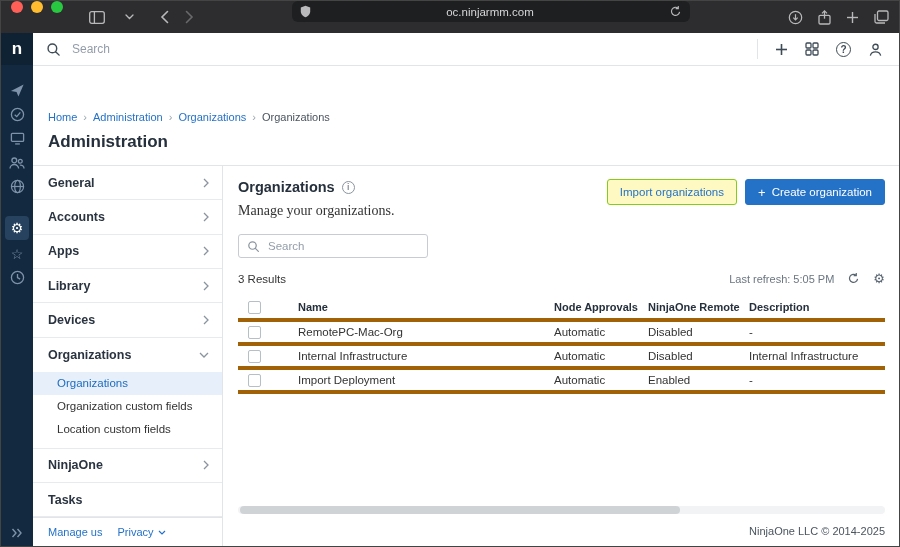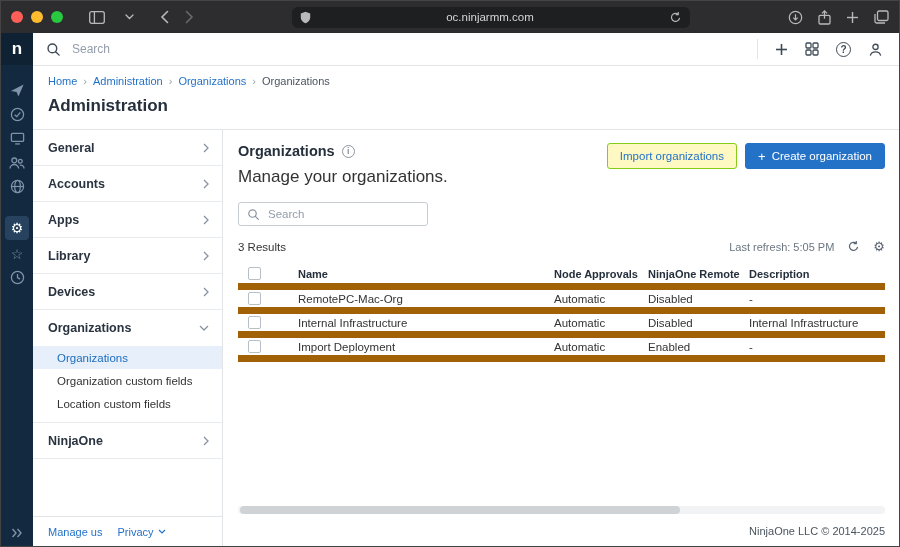--- a/index.html
+++ b/index.html
@@ -1,20 +1,20 @@
 <!DOCTYPE html>
 <html style="--accent: #2472c8; --rail-bg: #13293f; --active-item-bg: #e7f0fa;"><head>
 <meta charset="utf-8">
 <style>
   * { box-sizing: border-box; }
   body { margin:0; font-family:"Liberation Sans", sans-serif; background:#555; }
   .screen { width:900px; height:547px; background:#fff; display:flex; flex-direction:column; overflow:hidden; border:1px solid #444; }
 
   
-  .chrome { flex:0 0 32px; background:#2d2d2f; display:flex; align-items:center; padding:0 10px; gap:20px; }
+  .chrome { flex:0 0 32px; background:#2d2d2f; display:flex; padding:0 10px; gap:20px; }
   .lights { display:flex; gap:8px; margin-right:6px; }
   .light { width:12px; height:12px; border-radius:50%; }
   .light.red{background:#ff5f57}.light.yellow{background:#febc2e}.light.green{background:#28c840}
   .chrome-icon { color:#b9b9bb; display:flex; align-items:center; justify-content:center; }
   .chrome-icon.dim { color:#69696c; }
   .nav-arrows { display:flex; gap:16px; margin-left:6px; }
   .flex-sp { flex:1; }
   .url-pill { width:398px; height:21px; background:#1e1f21; border-radius:6px; display:flex; align-items:center; padding:0 8px; color:#c6c6c8; font-size:11.5px; }
   .url-text { flex:1; text-align:center; color:#d6d6d8; }
   .chrome-right { display:flex; gap:15px; align-items:center; }
@@ -31,21 +31,21 @@
   .app-col { flex:1; display:flex; flex-direction:column; min-width:0; }
   .app-bar { flex:0 0 33px; border-bottom:1px solid #e2e5e8; display:flex; align-items:center; padding:0 16px 0 13px; gap:9px; }
   .app-search { display:flex; align-items:center; gap:9px; color:#3e4a56; }
   .app-search input { border:none; outline:none; font-size:12px; width:280px; color:#333; font-family:inherit; }
   .app-search input::placeholder { color:#939daa; }
   .app-bar-right { margin-left:auto; display:flex; align-items:center; gap:17px; color:#3e4a56; }
   .vdiv { width:1px; height:20px; background:#e2e5e8; }
   .help-badge { width:15px; height:15px; border:1.4px solid #3e4a56; border-radius:50%; font-size:10px; font-weight:bold; display:flex; align-items:center; justify-content:center; }
 
   .crumb-area { padding:9px 16px 0 15px; border-bottom:1px solid #e2e5e8; }
-  .breadcrumb { font-size:11px; display:flex; gap:6px; align-items:center; }
+  .breadcrumb { font-size:11px; display:flex; gap:6px; align-items:center;margin-top:36px; }
   .crumb-link { color:var(--accent,#2472c8); cursor:pointer; }
   .crumb-sep { color:#9aa4af; }
   .crumb-current { color:#4a5560; }
   .page-title { font-size:17px; font-weight:bold; color:#25303c; margin:9px 0 13px; }
 
   .content-row { flex:1; display:flex; min-height:0; }
 
   
   .subnav { flex:0 0 190px; border-right:1px solid #e2e5e8; display:flex; flex-direction:column; }
   .nav-item { height:36px; display:flex; align-items:center; justify-content:space-between; padding:0 13px 0 15px; border-bottom:1px solid #e8ebee; font-size:12.5px; font-weight:bold; color:#2a3440; cursor:pointer; }
@@ -55,37 +55,37 @@
   .nav-child { height:23px; display:flex; align-items:center; padding-left:24px; font-size:11.5px; color:#333; cursor:pointer; }
   .nav-child.active { background:var(--active-item-bg,#e7f0fa); color:#1d6cbf; }
   .subnav-footer { margin-top:auto; border-top:1px solid #e2e5e8; height:30px; display:flex; align-items:center; gap:15px; padding-left:15px; font-size:11px; color:var(--accent,#2472c8); }
   .subnav-footer .flink { display:flex; align-items:center; gap:4px; cursor:pointer; }
 
   
   .main { flex:1; display:flex; flex-direction:column; min-width:0; padding:13px 14px 0 15px; }
   .main-header { display:flex; align-items:flex-start; }
   .main-title { font-size:14.5px; font-weight:bold; color:#25303c; display:flex; align-items:center; gap:7px; }
   .info-icon { width:13px; height:13px; border:1px solid #8a94a0; border-radius:50%; color:#8a94a0; font-size:9px; font-weight:bold; display:flex; align-items:center; justify-content:center; font-style:normal; }
-  .main-sub { font-size:17px; color:#333; margin-top:8px; }
+  .main-sub { font-size:14px; color:#333; margin-top:8px;font-family:Liberation Serif, serif; }
   .mh-buttons { margin-left:auto; display:flex; gap:8px; }
   .btn { height:26px; border-radius:3px; font-size:11.5px; display:flex; align-items:center; padding:0 12px; cursor:pointer; white-space:nowrap; }
   .btn-outline { background:#fef9c3; border:1px solid #84cc16; color:var(--accent,#2472c8); }
   .btn-primary { background:var(--accent,#2472c8); border:1px solid var(--accent,#2472c8); color:#fff; gap:6px; }
   .btn-plus { font-size:13px; }
 
   .search-box { margin-top:15px; width:190px; height:24px; border:1px solid #c6ccd2; border-radius:3px; display:flex; align-items:center; gap:6px; padding:0 8px; color:#8a94a0; background:#fff; }
   .search-box input { border:none; outline:none; flex:1; font-size:11.5px; min-width:0; font-family:inherit; }
   .search-box input::placeholder { color:#939daa; }
 
   .results-row { margin-top:13px; display:flex; align-items:center; font-size:11.5px; color:#333; }
   .rr-right { margin-left:auto; display:flex; align-items:center; gap:13px; color:#6b7682; font-size:11px; }
   .rr-icon { color:#5a6572; cursor:pointer; display:flex; align-items:center; font-size:13px; }
 
   .table { margin-top:10px; }
-  .trow { display:grid; grid-template-columns:44px 272px 94px 101px 1fr; align-items:center; height:24px; border-bottom:7px solid #a16207; font-size:11.5px; color:#333; }
+  .trow { display:grid; grid-template-columns:44px 272px 94px 101px 1fr; align-items:center; height:24px; border-bottom:4px solid #a16207; font-size:11.5px; color:#333; }
   .trow.thead { height:26px; font-size:11px; font-weight:bold; color:#25303c; }
   .cell-name { padding-left:16px; overflow:hidden; text-overflow:ellipsis; white-space:nowrap; }
   .cb { width:13px; height:13px; border:1px solid #b6bec6; border-radius:2px; background:#fff; margin-left:10px; cursor:pointer; }
 
   .scrollbar-row { margin-top:auto; padding-bottom:7px; }
   .sb-track { height:8px; background:#f1f3f4; border-radius:4px; position:relative; }
   .sb-thumb { position:absolute; left:2px; top:0; height:8px; width:68%; background:#d0d3d6; border-radius:4px; cursor:pointer; }
   .main-footer { height:25px; display:flex; align-items:center; justify-content:flex-end; font-size:11px; color:#4a5560; padding-bottom:5px; }
 
   svg.ic { display:block; }
@@ -332,20 +332,23 @@
             <div class="nav-child">Location custom fields</div>
           </div>
           <div class="nav-item">
             <span>NinjaOne</span>
             <span class="chev">
                 <svg class="ic" width="6" height="10" viewBox="0 0 6 10">
                   <polyline points="1,1 5,5 1,9" fill="none" stroke="currentColor" stroke-width="1.3"></polyline>
                 </svg>
               </span>
           </div>
+          <div class="nav-item">
+            <span>Tasks</span>
+          </div>
           <div class="subnav-footer">
             <span class="flink">Manage us</span>
             <span class="flink">
               <span>Privacy</span>
               <svg class="ic" width="8" height="5" viewBox="0 0 8 5">
                   <polyline points="1,1 4,4 7,1" fill="none" stroke="currentColor" stroke-width="1.2"></polyline>
                 </svg>
             </span>
           </div>
         </div>

